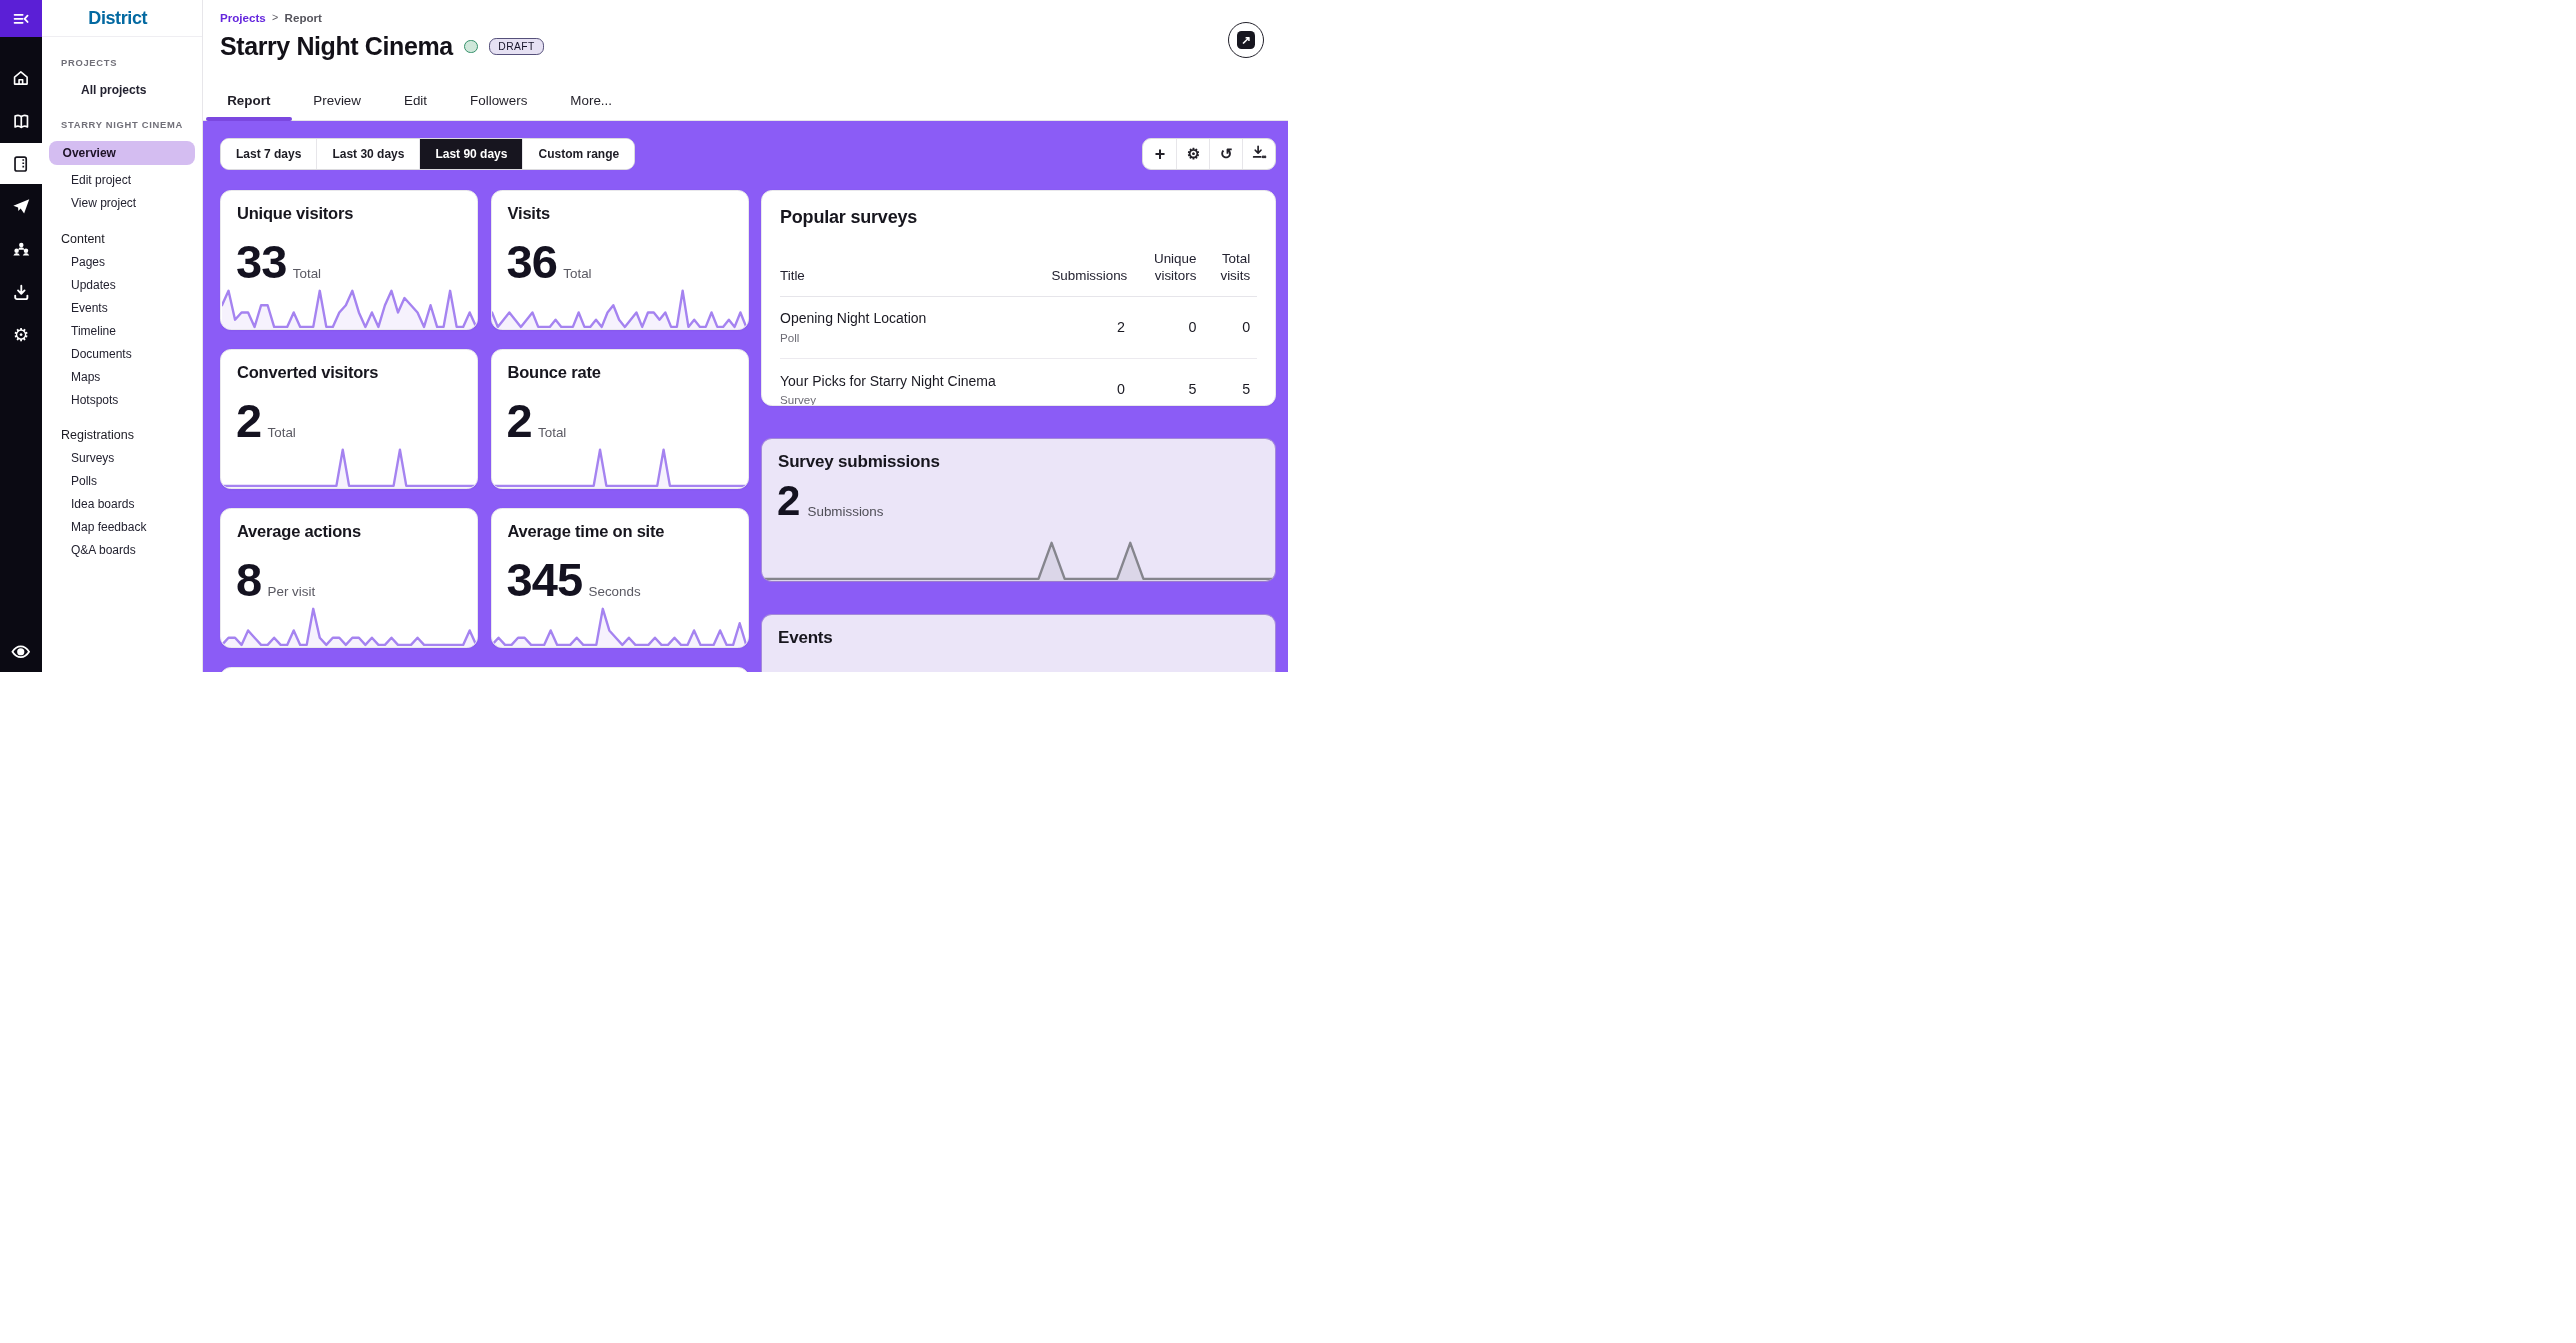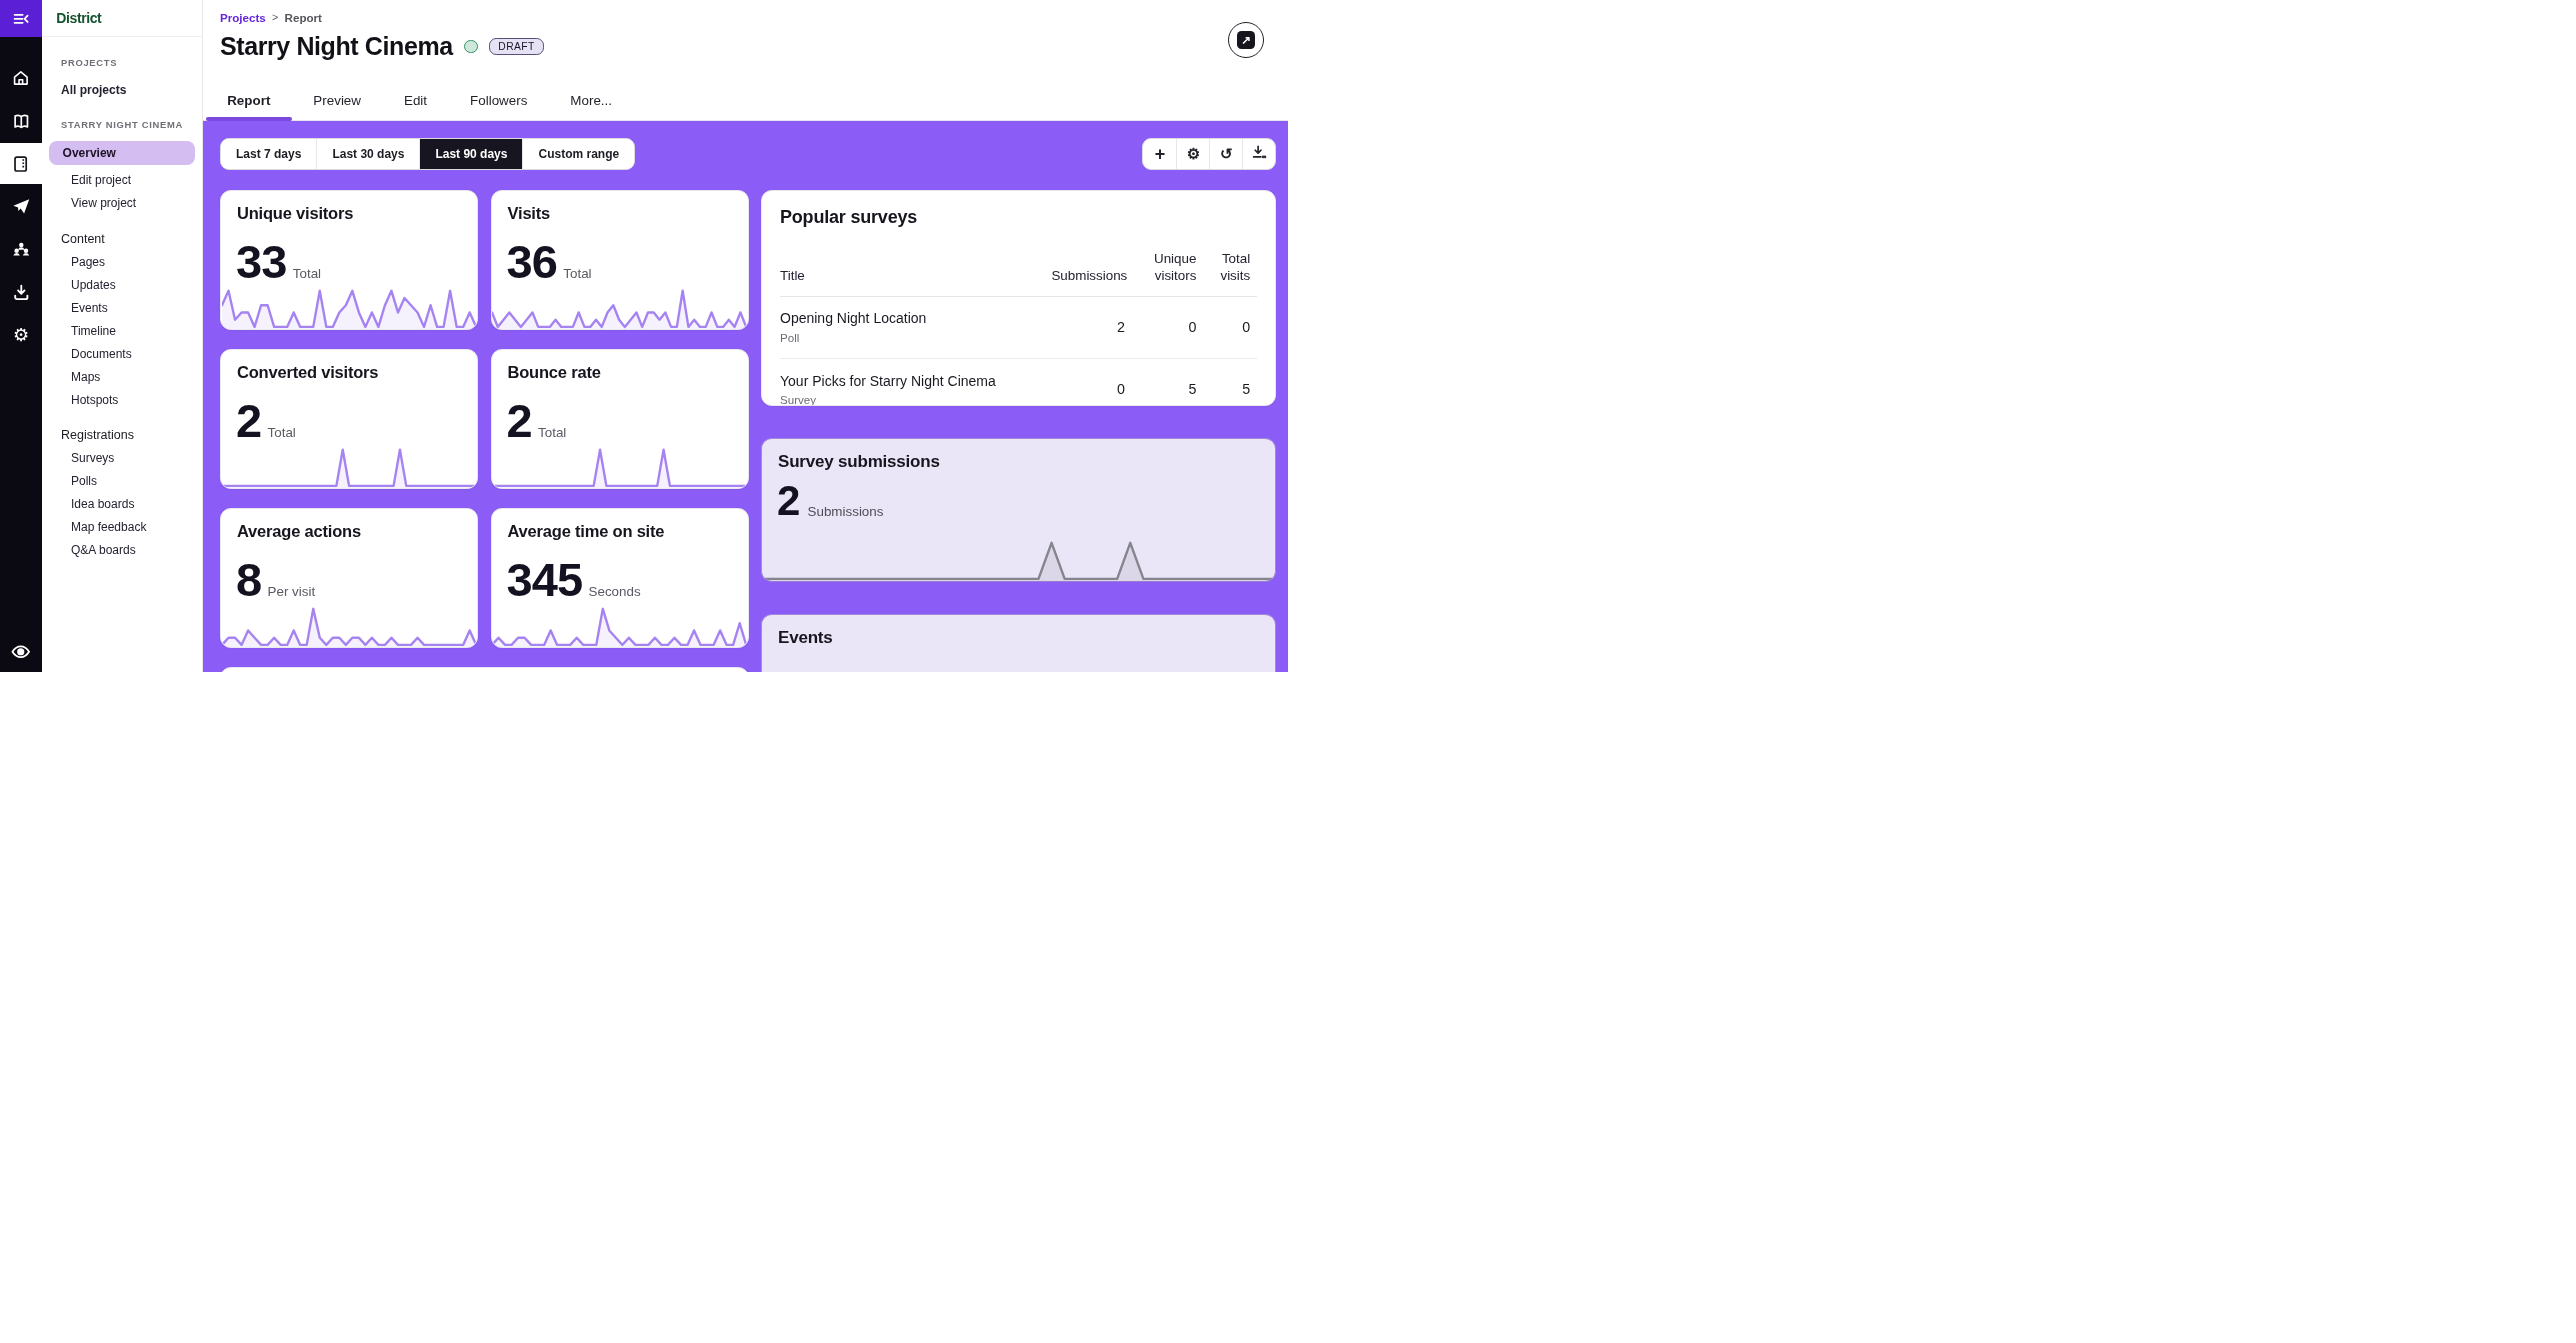--- a/index.html
+++ b/index.html
@@ -24,31 +24,31 @@
   .rail-item.active { background:#ffffff; color:#16151d; }
   .rail-item.bottom { margin-top:auto; margin-bottom:0; }
   .rail svg { display:block; }
   .glyph { font-size:18px; line-height:1; }
   
   .sidebar {
     position:absolute; left:42px; top:0; width:161px; height:672px;
     background:#ffffff; border-right:0.9px solid #e7e6ea; z-index:4;
   }
   .logo-row { height:37px; display:flex; align-items:center; padding-left:14.3px; border-bottom:0.9px solid #efeef2; }
-  .logo { font-size:14px; font-weight:800; letter-spacing:-0.4px; color:#14532d; }
+  .logo { font-size:18px; font-weight:800; letter-spacing:-0.4px; color:#0369a1;margin-left:32px; }
   .nav { padding-top:19.7px; }
   .section-label {
     font-size:9.4px; font-weight:700; letter-spacing:0.7px; color:#706f78;
     padding-left:19px; margin-bottom:10.7px; text-transform:uppercase;
   }
   .nav-item {
     font-size:12px; color:#232230; padding-left:29px; height:23px;
     display:flex; align-items:center; cursor:pointer;
   }
-  .nav-item.lv1 { padding-left:19px; font-weight:600; }
+  .nav-item.lv1 { padding-left:19px; font-weight:600;margin-left:20px; }
   .nav-header {
     font-size:12.5px; font-weight:400; color:#1b1a22; padding-left:19px;
     height:23px; display:flex; align-items:center; margin-top:12.5px;
   }
   .pill {
     margin:1.8px 7.2px 3.6px 7.2px; height:24px; border-radius:8px; background:#d4bdf1;
     display:flex; align-items:center; padding-left:13.4px;
     font-size:12px; font-weight:600; color:#1d1226; cursor:pointer;text-align:center;
   }
   

